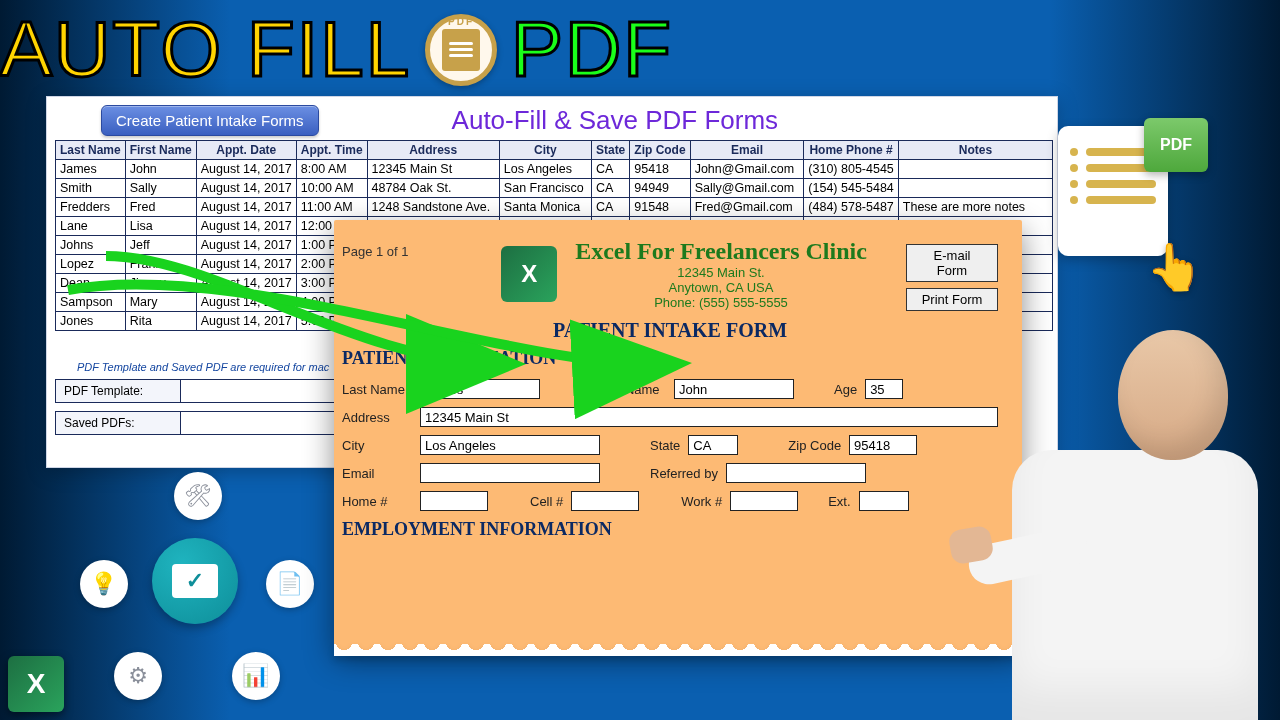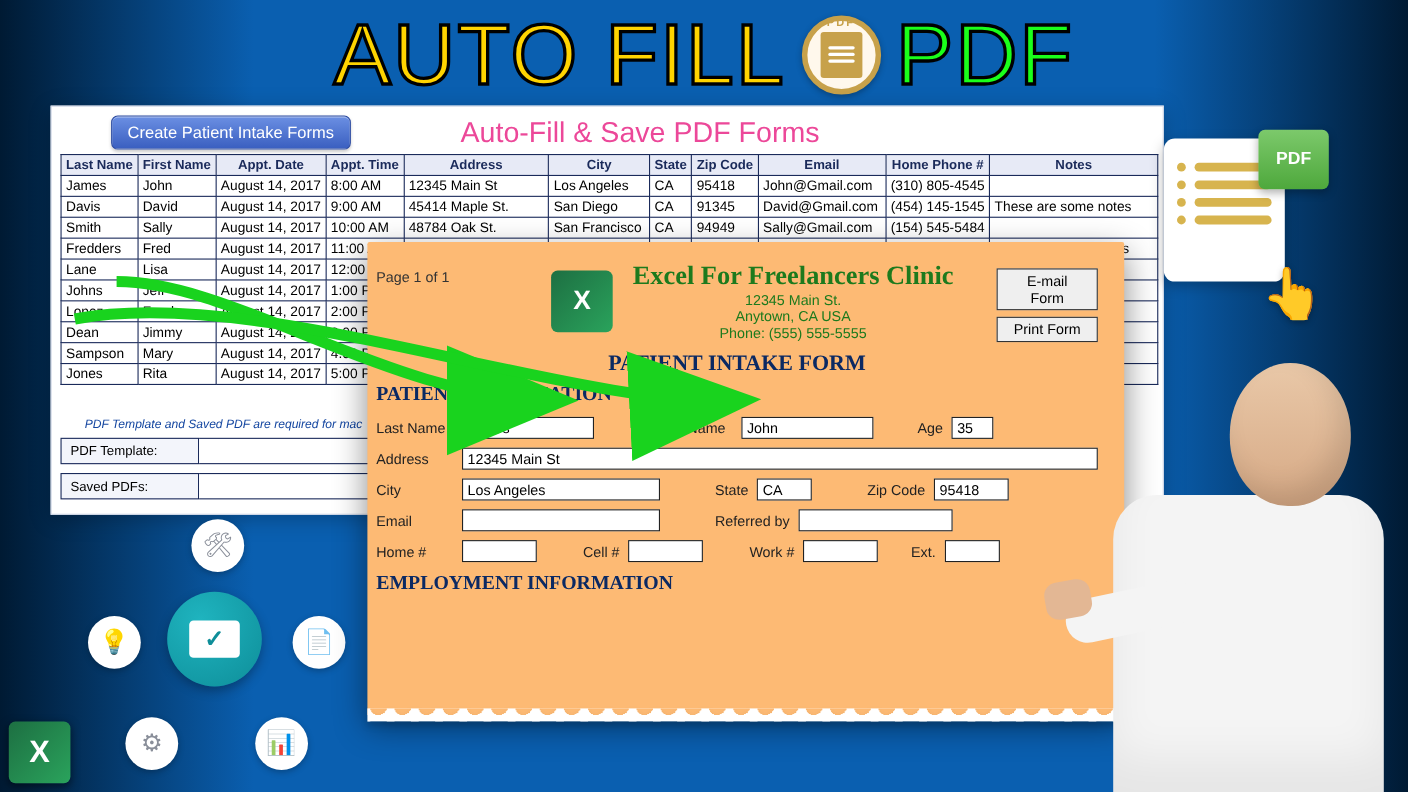--- a/index.html
+++ b/index.html
@@ -8,21 +8,21 @@
     font-family: Arial, Helvetica, sans-serif;
     background: linear-gradient(90deg, #001a33 0%, #0a5fb0 18%, #0a5fb0 82%, #001a33 100%);
     position: relative; overflow: hidden;
   }
   
   .headline {
     position: absolute; top: 4px; left: 0; right: 0;
     text-align: center;
     font-family: Impact, "Arial Black", sans-serif;
     font-size: 78px; letter-spacing: 2px;
-    display: flex; align-items: center; justify-content: center; gap: 14px;
+    display: flex; align-items: center; justify-content: flex-start; gap: 14px;
   }
   .headline .t1 { color: #ffd400; -webkit-text-stroke: 3px #000; }
   .headline .t2 { color: #1aff1a; -webkit-text-stroke: 3px #000; }
   .pdf-badge {
     width: 72px; height: 72px; border-radius: 50%;
     background: #fff8ec; border: 5px solid #c7a14a;
     display: flex; align-items: center; justify-content: center;
     box-shadow: 0 2px 6px rgba(0,0,0,.3);
   }
   .pdf-badge .doc {
@@ -41,21 +41,21 @@
     position:absolute; top:96px; left:46px; width:1012px; height:372px;
     background:#fff; border:1px solid #cfd6e6; box-shadow:0 4px 18px rgba(0,0,0,.25);
     padding:6px 4px 8px 8px;
   }
   .panel-header { display:flex; align-items:center; gap:20px; margin:2px 0 4px 46px; }
   .create-btn {
     background: linear-gradient(#6b8fe3,#3a5fc0);
     color:#fff; border:1px solid #2b4aa0; border-radius:6px;
     padding:6px 14px; font-size:15px; box-shadow: inset 0 1px 0 rgba(255,255,255,.35), 0 2px 3px rgba(0,0,0,.2);
   }
-  .panel-title { color:#ec4899; font-size:26px; font-weight:400; margin-left:80px; }
+  .panel-title { color:#6d28d9; font-size:26px; font-weight:400; margin-left:113px; }
 
   table.data { border-collapse:collapse; width:100%; font-size:12.5px; }
   table.data th, table.data td { border:1px solid #1a2a5a; padding:2px 4px; text-align:left; white-space:nowrap; overflow:hidden; }
   table.data th { background:#e7eaf6; color:#1a2a5a; font-weight:700; text-align:center; font-size:12px; }
 
   .col-last{width:58px}.col-first{width:62px}.col-adate{width:98px}.col-atime{width:66px}
   .col-addr{width:138px}.col-city{width:96px}.col-state{width:34px}.col-zip{width:52px}
   .col-email{width:120px}.col-phone{width:92px}.col-notes{width:182px}
 
   .footnote { color:#1446a0; font-style:italic; font-size:11px; margin:30px 0 6px 22px; }
@@ -196,33 +196,20 @@
           <td>8:00 AM</td>
           <td>12345 Main St</td>
           <td>Los Angeles</td>
           <td>CA</td>
           <td>95418</td>
           <td>John@Gmail.com</td>
           <td>(310) 805-4545</td>
           <td></td>
         </tr>
         <tr>
-          <td>Davis</td>
-          <td>David</td>
-          <td>August 14, 2017</td>
-          <td>9:00 AM</td>
-          <td>45414 Maple St.</td>
-          <td>San Diego</td>
-          <td>CA</td>
-          <td>91345</td>
-          <td>David@Gmail.com</td>
-          <td>(454) 145-1545</td>
-          <td>These are some notes</td>
-        </tr>
-        <tr>
           <td>Smith</td>
           <td>Sally</td>
           <td>August 14, 2017</td>
           <td>10:00 AM</td>
           <td>48784 Oak St.</td>
           <td>San Francisco</td>
           <td>CA</td>
           <td>94949</td>
           <td>Sally@Gmail.com</td>
           <td>(154) 545-5484</td>

